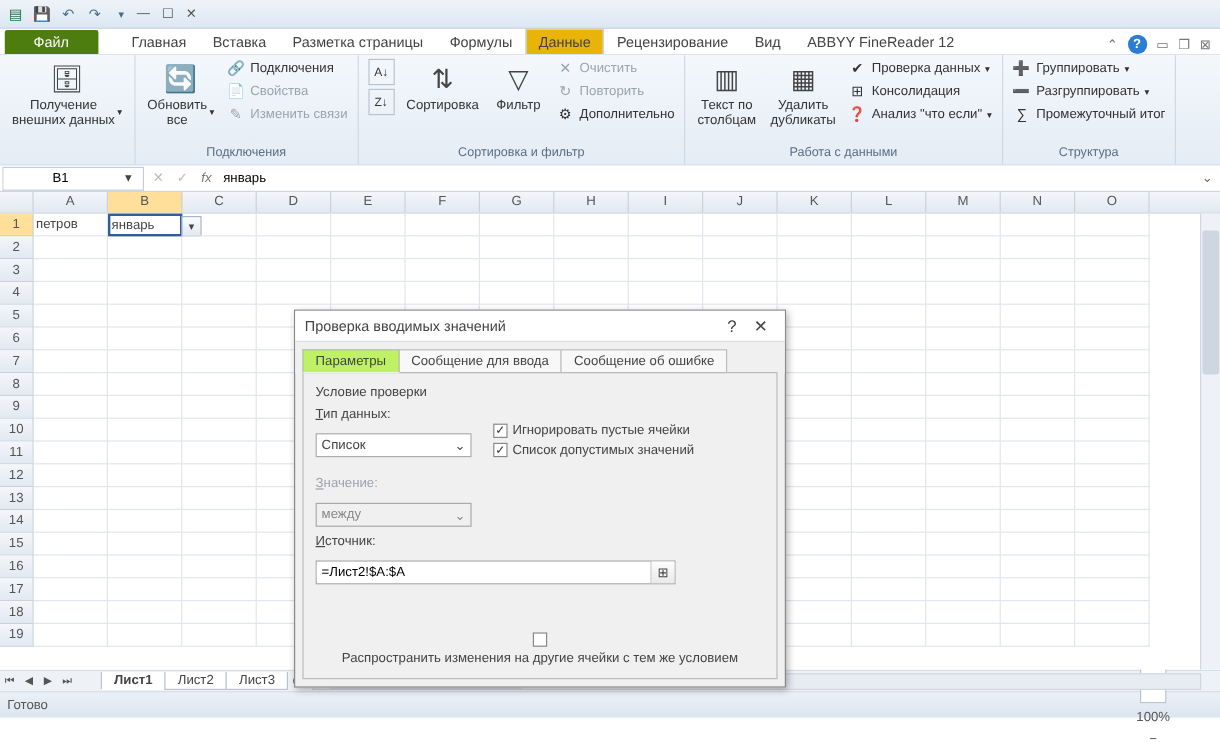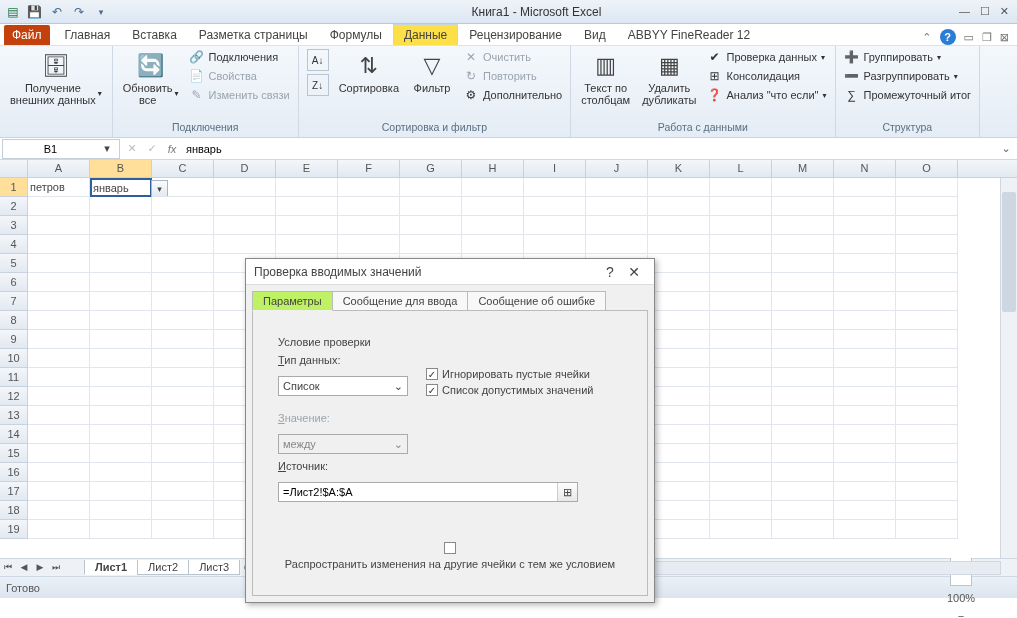--- a/index.html
+++ b/index.html
@@ -8,23 +8,23 @@
 
 .titlebar { height: 24px; background: linear-gradient(#eef3f8,#dce7f3); display: flex; align-items: center; border-bottom: 1px solid #b8c9dc; }
 .qat { display: flex; align-items: center; gap: 4px; padding: 0 4px; }
 .qat-item { width: 18px; height: 18px; display: flex; align-items: center; justify-content: center; font-size: 12px; color: #4a6b8a; cursor: pointer; }
 .title-text { flex: 1; text-align: center; font-size: 12px; color: #333; }
 .winbtns { display: flex; gap: 10px; padding-right: 8px; color: #555; }
 .winbtns span { cursor: pointer; }
 
 
 .tabs-row { height: 22px; background: #fff; display: flex; align-items: flex-end; border-bottom: 1px solid #dbe3ec; padding-left: 4px; }
-.file-tab { background: #c2410c; color: #fff; padding: 3px 8px; font-size: 12px; border-radius: 2px 2px 0 0; margin-right: 4px; cursor: pointer; }
+.file-tab { background: #4d7c0f; color: #fff; padding: 3px 24px; font-size: 12px; border-radius: 2px 2px 0 0; margin-right: 17px; cursor: pointer; }
 .rtab { padding: 3px 10px; font-size: 12px; color: #444; cursor: pointer; border: 1px solid transparent; border-bottom: none; }
-.rtab.active { background: #fde047; border-color: #c7d4e2; }
+.rtab.active { background: #eab308; border-color: #c7d4e2; }
 .tabs-right { margin-left: auto; display: flex; gap: 8px; padding-right: 8px; align-items: center; }
 .help-circ { width: 16px; height: 16px; border-radius: 50%; background: #2b7cd3; color: #fff; font-weight: bold; display: flex; align-items: center; justify-content: center; font-size: 11px; }
 
 
 .ribbon { height: 92px; background: linear-gradient(#f4f8fc,#e4ecf5); border-bottom: 1px solid #c7d4e2; display: flex; }
 .rgroup { border-right: 1px solid #cfd9e5; padding: 2px 6px; display: flex; flex-direction: column; }
 .rgroup-body { flex: 1; display: flex; align-items: flex-start; gap: 4px; }
 .rgroup-label { text-align: center; font-size: 10.5px; color: #5b6f84; height: 14px; position: relative; }
 .big-btn { display: flex; flex-direction: column; align-items: center; justify-content: center; padding: 2px 4px; cursor: pointer; min-width: 50px; }
 .big-btn .ic { width: 32px; height: 32px; display: flex; align-items: center; justify-content: center; font-size: 22px; }
@@ -77,21 +77,21 @@
 .zoom-slider .knob { position: absolute; left: 48px; top: -4px; width: 6px; height: 12px; background: #8fa3b8; }
 
 
 .dialog { position: absolute; left: 245px; top: 258px; width: 410px; background: #f0f0f0; border: 1px solid #888; box-shadow: 2px 2px 6px rgba(0,0,0,.3); }
 .dlg-title { height: 26px; background: #fff; border-bottom: 1px solid #ddd; display: flex; align-items: center; padding: 0 8px; font-size: 12px; }
 .dlg-title .t { flex: 1; }
 .dlg-title .hb { width: 24px; text-align: center; cursor: pointer; font-size: 14px; }
 .dlg-tabs { display: flex; padding: 6px 6px 0 6px; background: #f0f0f0; }
 .dlg-tab { padding: 3px 10px; font-size: 11px; border: 1px solid #bbb; background: #f8f8f8; margin-right: -1px; cursor: pointer; position: relative; }
 .dlg-tab.active { background: #bef264; border-bottom: 1px solid #f0f0f0; z-index: 2; }
-.dlg-body { border: 1px solid #bbb; margin: -1px 6px 6px 6px; padding: 25px; background: #f0f0f0; }
+.dlg-body { border: 1px solid #bbb; margin: -1px 6px 6px 6px; padding: 10px; background: #f0f0f0; }
 .dlg-group-label { font-size: 11px; margin-bottom: 6px; }
 .dlg-row { display: flex; gap: 18px; margin-bottom: 6px; align-items: flex-start; }
 .dlg-col { display: flex; flex-direction: column; gap: 10px; }
 .dlg-label { font-size: 11px; }
 .dlg-label u { text-decoration: underline; }
 .dlg-select { width: 130px; height: 20px; border: 1px solid #aaa; background: #fff; display: flex; align-items: center; padding: 0 4px; justify-content: space-between; cursor: pointer; }
 .dlg-select.disabled { background: #f0f0f0; color: #888; }
 .dlg-check { display: flex; align-items: center; gap: 4px; font-size: 11px; cursor: pointer; }
 .dlg-check .box { width: 12px; height: 12px; border: 1px solid #888; background: #fff; display: flex; align-items: center; justify-content: center; font-size: 10px; color: #333; }
 .dlg-input-wrap { display: flex; width: 300px; border: 1px solid #aaa; background: #fff; height: 20px; align-items: center; }
@@ -106,21 +106,20 @@
 <body>
 
 <div class="titlebar">
   <div class="qat">
     <span class="qat-item" style="color:#217346;">▤</span>
     <span class="qat-item" style="color:#3a6fb7;">💾</span>
     <span class="qat-item">↶</span>
     <span class="qat-item">↷</span>
     <span class="qat-item" style="font-size:9px;">▾</span>
   </div>
-  <div class="title-text">Книга1  -  Microsoft Excel</div>
   <div class="winbtns">
     <span>—</span>
     <span>☐</span>
     <span>✕</span>
   </div>
 </div>
 
 <div class="tabs-row">
   <div class="file-tab">Файл</div>
   <div id="rtabs" style="display:flex;">

